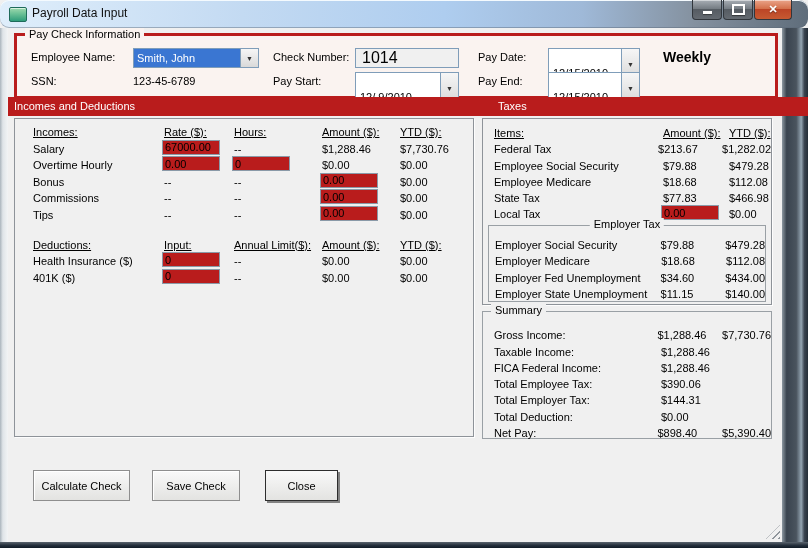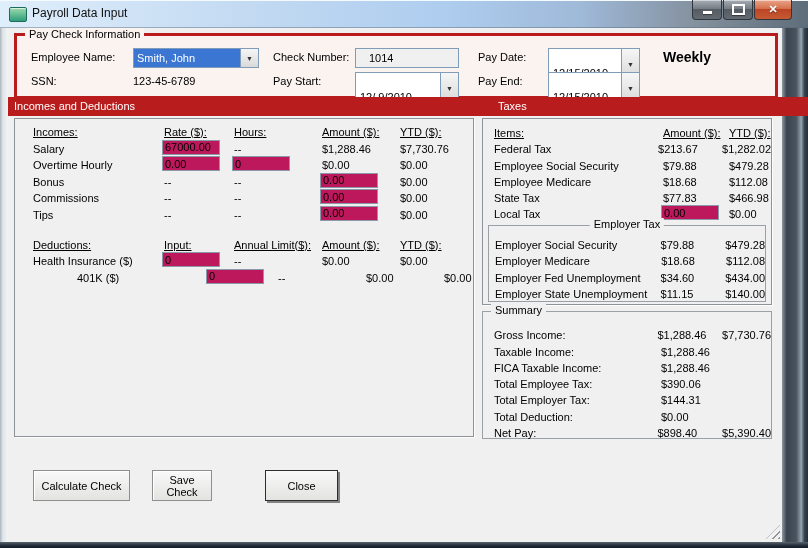--- a/index.html
+++ b/index.html
@@ -2,21 +2,21 @@
 <html><head>
 <meta charset="utf-8">
 <style>
   html,body{margin:0;padding:0;background:#20262c;font-family:"Liberation Sans",sans-serif;}
   .screen{position:relative;width:808px;height:548px;overflow:hidden;background:#f0f0f0;
           font-size:11px;color:#000;}
 
   
   .titlebar{position:absolute;left:0;top:0;width:808px;height:28px;
     background:linear-gradient(to right,#dfeefb 0%,#c3daf2 30%,#aecdef 55%,#9fb9d8 72%,#84919f 86%,#5f6d7b 100%);
-    box-shadow:inset 0 1px 0 #f4fafe, inset 0 -1px 0 rgba(90,105,120,.45);}
+    box-shadow:inset 0 1px 0 #f4fafe, inset 0 -1px 0 rgba(90,105,120,.45);border-radius:9px;}
   .app-icon{position:absolute;left:9px;top:7px;width:16px;height:13px;border:1px solid #1f6b5a;border-radius:2px;
     background:linear-gradient(#9fd8ae 0%,#6fc398 40%,#2f9d7a 100%);box-shadow:inset 0 1px 0 #d6f2dc;}
   .title-text{position:absolute;left:32px;top:6px;font-size:12px;color:#101010;}
   .winbtns{position:absolute;right:16px;top:0;display:flex;gap:1px;}
   .wbtn{height:19px;border:1px solid #31363c;border-top:none;border-radius:0 0 4px 4px;
     background:linear-gradient(#a8aeb5 0%,#767d84 45%,#565c63 50%,#646a71 100%);
     display:flex;align-items:center;justify-content:center;box-shadow:inset 0 1px 0 rgba(255,255,255,.5);cursor:default;}
   .wbtn.min,.wbtn.max{width:28px;}
   .wbtn.close{width:36px;background:linear-gradient(#eaa489 0%,#d4714c 45%,#bc4526 50%,#c65a32 100%);}
   .g-min{width:9px;height:3px;background:#fff;margin-top:6px;box-shadow:0 1px 1px rgba(0,0,0,.4);}
@@ -36,21 +36,21 @@
   .paybox .legend{position:absolute;left:8px;top:-8px;background:#faf3f0;padding:0 4px;font-size:11px;}
   .pc-row{position:absolute;left:0;width:100%;height:22px;}
   .pc-row1{top:11px;} .pc-row2{top:35px;}
   .pc-lbl{position:absolute;top:4px;}
   .combo{position:absolute;left:116px;top:1px;width:126px;height:20px;border:1px solid #7f9db9;background:#3a76d2;
     color:#fff;display:flex;align-items:center;box-sizing:border-box;}
   .combo .val{flex:1;padding-left:3px;white-space:nowrap;overflow:hidden;}
   .drop-btn{width:17px;height:100%;background:linear-gradient(#f6f6f6,#d9d9d9);border-left:1px solid #7f9db9;
     color:#333;display:flex;align-items:center;justify-content:center;font-size:7px;}
   .tbox{position:absolute;top:1px;height:20px;border:1px solid #7f9db9;background:#f0f0f0;box-sizing:border-box;
-    font-family:"Liberation Sans",sans-serif;font-size:11px;padding:0 13px;color:#000;}
+    font-family:"Liberation Sans",sans-serif;font-size:16px;padding:0 6px;color:#000;}
   .dtp{position:absolute;top:1px;height:32px;border:1px solid #7f9db9;background:#fff;box-sizing:border-box;
     display:flex;align-items:flex-end;}
   .dtp .val{flex:1;padding-left:4px;white-space:nowrap;}
   .weekly{position:absolute;left:646px;top:2px;font-weight:bold;font-size:14px;}
 
   
   .secbar{position:absolute;left:0;top:69px;width:806px;height:19px;background:#b91c1c;color:#fff;}
   .secbar span{position:absolute;top:3px;}
 
   
@@ -64,30 +64,30 @@
   .sum-box{left:474px;top:283px;width:290px;height:128px;padding:13px 0 14px 11px;}
   .sum-box .gtitle{left:8px;}
 
   
   .row{display:flex;align-items:flex-end;}
   .hdr-row{height:16px;} .irow{height:16.5px;} .trow{height:16.3px;} .erow{height:16.5px;} .srow{height:16.3px;}
   .hdr{text-decoration:underline;}
   .c1{width:131px;} .c2{width:70px;} .c3{width:88px;} .c4{width:78px;} .c5{flex:1;}
   .t1{width:169px;} .t2{width:66px;} .t3{flex:1;}
   .spacer{height:14px;}
-  .ulink{margin-left:44px;}
-  .tb{width:58px;height:15px;border:1px solid #8a9aa8;background:#be185d;box-sizing:border-box;
+  .ulink{}
+  .tb{width:58px;height:15px;border:1px solid #8a9aa8;background:#b91c1c;box-sizing:border-box;
     font-family:"Liberation Sans",sans-serif;font-size:11px;padding:0 2px;margin-left:-2px;color:#000;}
 
   
   .btn{position:absolute;top:442px;height:31px;border:1px solid #8e8e8e;
     background:linear-gradient(#f9f9f9,#e3e3e1);font-family:"Liberation Sans",sans-serif;font-size:11px;
     box-shadow:inset 1px 1px 0 #fff;cursor:default;}
   .btn-calc{left:25px;width:97px;}
-  .btn-save{left:144px;width:60px;}
+  .btn-save{left:144px;width:88px;}
   .btn-close{left:257px;width:73px;border:1px solid #2d2d2d;box-shadow:2px 2px 0 rgba(40,40,40,.55);}
 
   .grip{position:absolute;right:2px;bottom:3px;width:14px;height:14px;
     background:repeating-linear-gradient(-45deg,#8f959b 0 1.5px,transparent 1.5px 4.8px);
     clip-path:polygon(100% 0,100% 100%,0 100%);}
 </style>
 </head>
 <body>
 
 <div class="screen">
@@ -293,21 +293,21 @@
         <span class="t1" style="width:167px">Gross Income:</span>
         <span class="t2">$1,288.46</span>
         <span class="t3">$7,730.76</span>
       </div>
       <div class="row srow">
         <span class="t1" style="width:167px">Taxable Income:</span>
         <span class="t2">$1,288.46</span>
         <span class="t3"></span>
       </div>
       <div class="row srow">
-        <span class="t1" style="width:167px">FICA Taxable Income:</span>
+        <span class="t1" style="width:167px">FICA Federal Income:</span>
         <span class="t2">$1,288.46</span>
         <span class="t3"></span>
       </div>
       <div class="row srow">
         <span class="t1" style="width:167px">Total Employee Tax:</span>
         <span class="t2">$390.06</span>
         <span class="t3"></span>
       </div>
       <div class="row srow">
         <span class="t1" style="width:167px">Total Employer Tax:</span>

